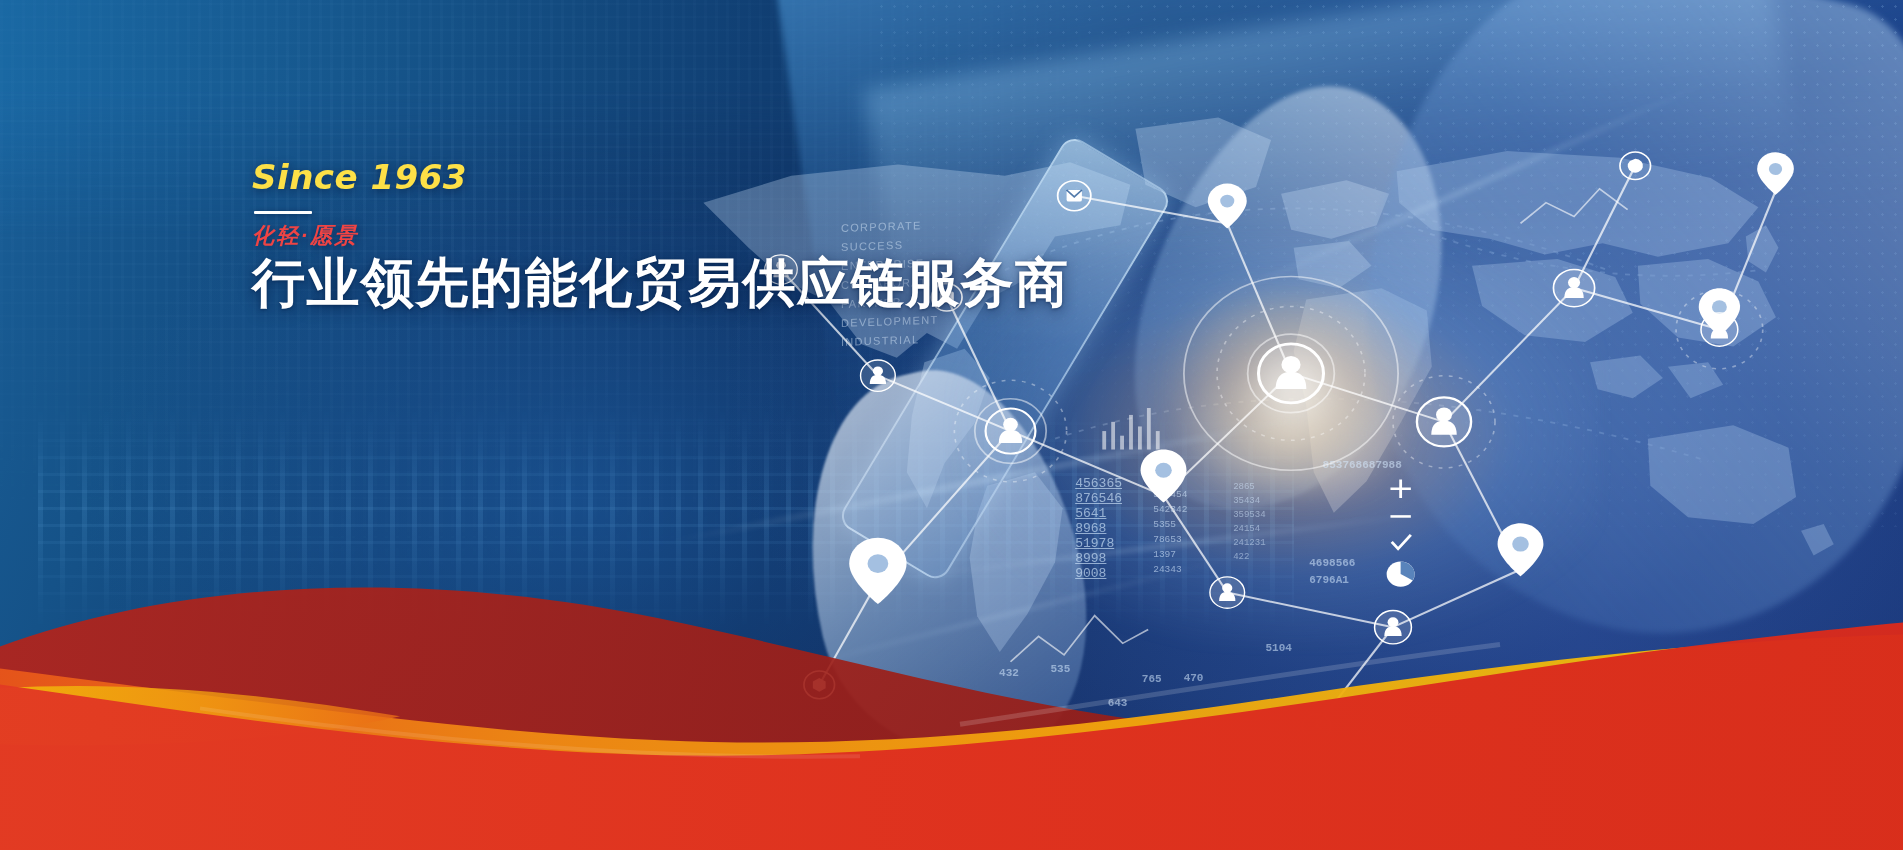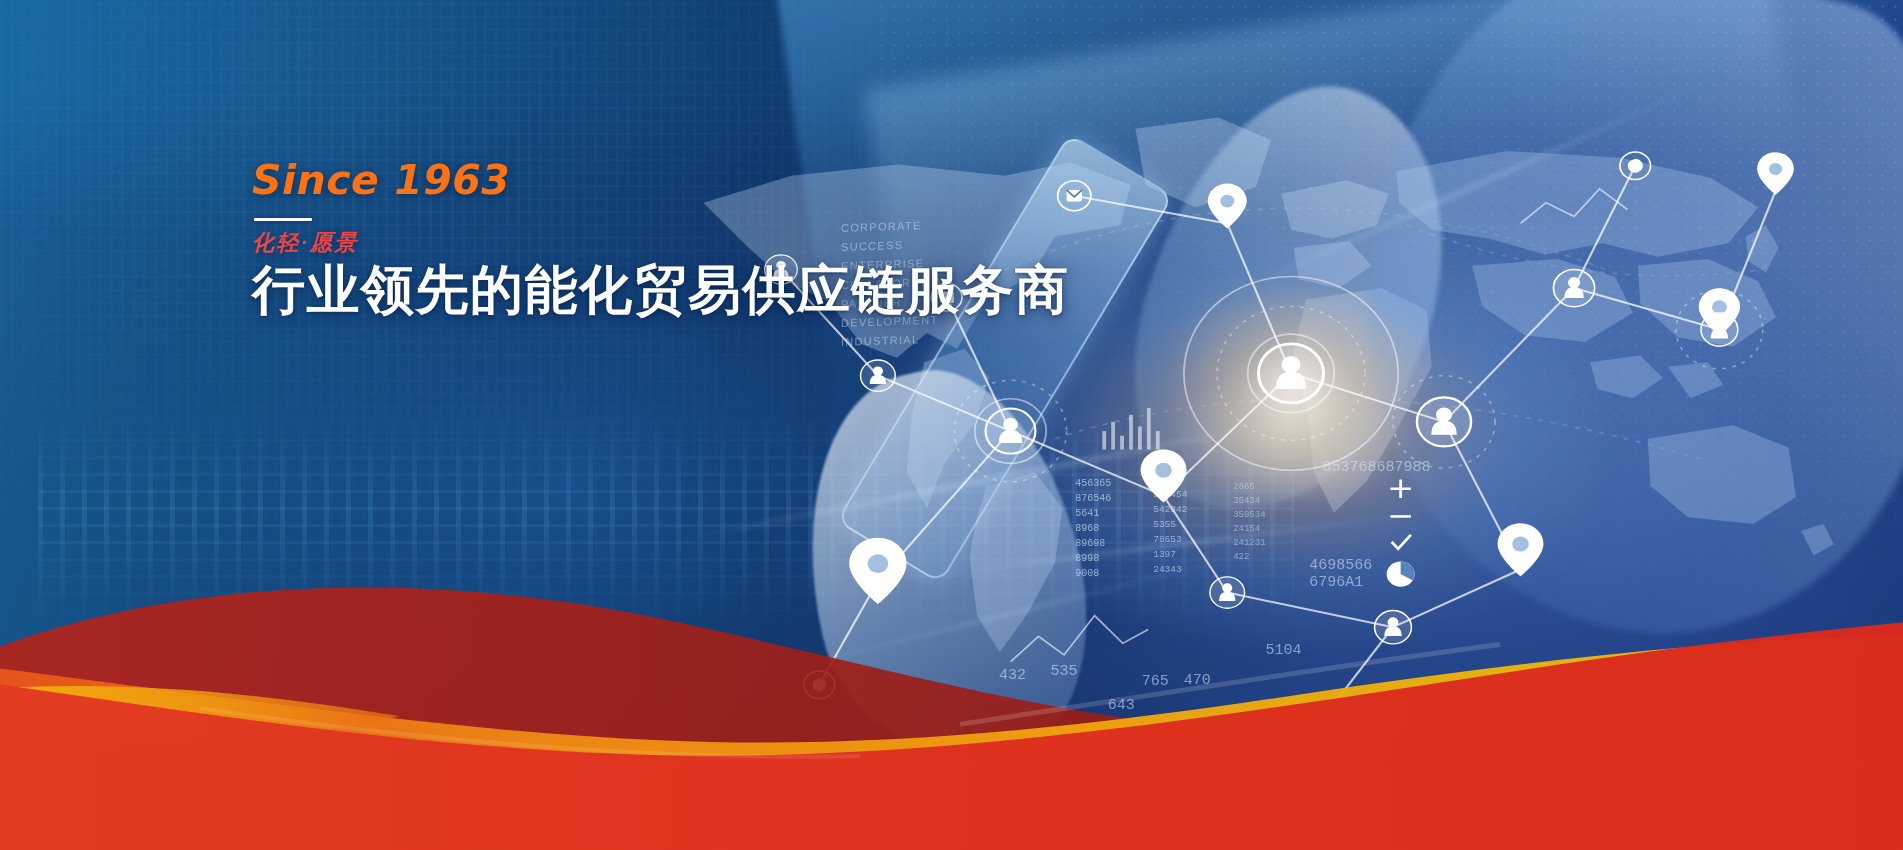--- a/index.html
+++ b/index.html
@@ -134,44 +134,45 @@
     position:absolute;left:44.2%;top:25.5%;
     font-size:11px;letter-spacing:1.3px;line-height:19px;
     color:rgba(225,240,255,.46);
     font-family:"Liberation Sans",sans-serif;
     transform:skewY(-2deg);
   }
   .keywords div{white-space:nowrap;}
   
   .datacol{
     position:absolute;left:56.5%;top:56%;
-    font-size:10px;line-height:15px;color:rgba(215,235,255,.62);
+    font-size:13px;line-height:15px;color:rgba(215,235,255,.62);
     font-family:"Liberation Mono",monospace;
+    text-decoration:underline;
   }
   .datacol2{
     position:absolute;left:60.6%;top:55.5%;
     font-size:9.5px;line-height:15px;color:rgba(215,235,255,.58);
     font-family:"Liberation Mono",monospace;
   }
   .datacol3{
     position:absolute;left:64.8%;top:56.5%;
     font-size:9px;line-height:14px;color:rgba(215,235,255,.50);
     font-family:"Liberation Mono",monospace;
   }
-  .smallnum{position:absolute;font-size:15px;color:rgba(215,235,255,.55);font-family:"Liberation Mono",monospace;}
+  .smallnum{position:absolute;font-size:11px;color:rgba(215,235,255,.55);font-family:"Liberation Mono",monospace;font-weight:bold;}
 
   
   .waves{position:absolute;left:0;bottom:0;width:100%;height:46%;}
   .waves svg{width:100%;height:100%;display:block;}
 
   
   .textblock{position:absolute;left:252px;top:160px;z-index:30;}
   .since{
-    font-size:41px;font-weight:700;font-style:italic;
-    color:#f97316;letter-spacing:.5px;line-height:1;
+    font-size:34px;font-weight:700;font-style:italic;
+    color:#fde047;letter-spacing:.5px;line-height:1;
     text-shadow:0 2px 9px rgba(0,22,60,.55);
     font-family:"DejaVu Sans","Liberation Sans",sans-serif;
   }
   .rule{
     width:58px;height:3px;background:#ffffff;
     margin:17px 0 9px 2px;border-radius:1px;
     box-shadow:0 1px 5px rgba(0,20,55,.5);
   }
   .vision{
     font-size:22px;font-weight:700;font-style:italic;
@@ -259,21 +260,21 @@
     <div>PARTNER</div>
     <div>DEVELOPMENT</div>
     <div>INDUSTRIAL</div>
   </div>
 
   <div class="datacol">
     <div>456365</div>
     <div>876546</div>
     <div>5641</div>
     <div>8968</div>
-    <div>89698</div>
+    <div>51978</div>
     <div>8998</div>
     <div>9008</div>
   </div>
   <div class="datacol2">
     <div>3748</div>
     <div>535454</div>
     <div>542342</div>
     <div>5355</div>
     <div>78653</div>
     <div>1397</div>

